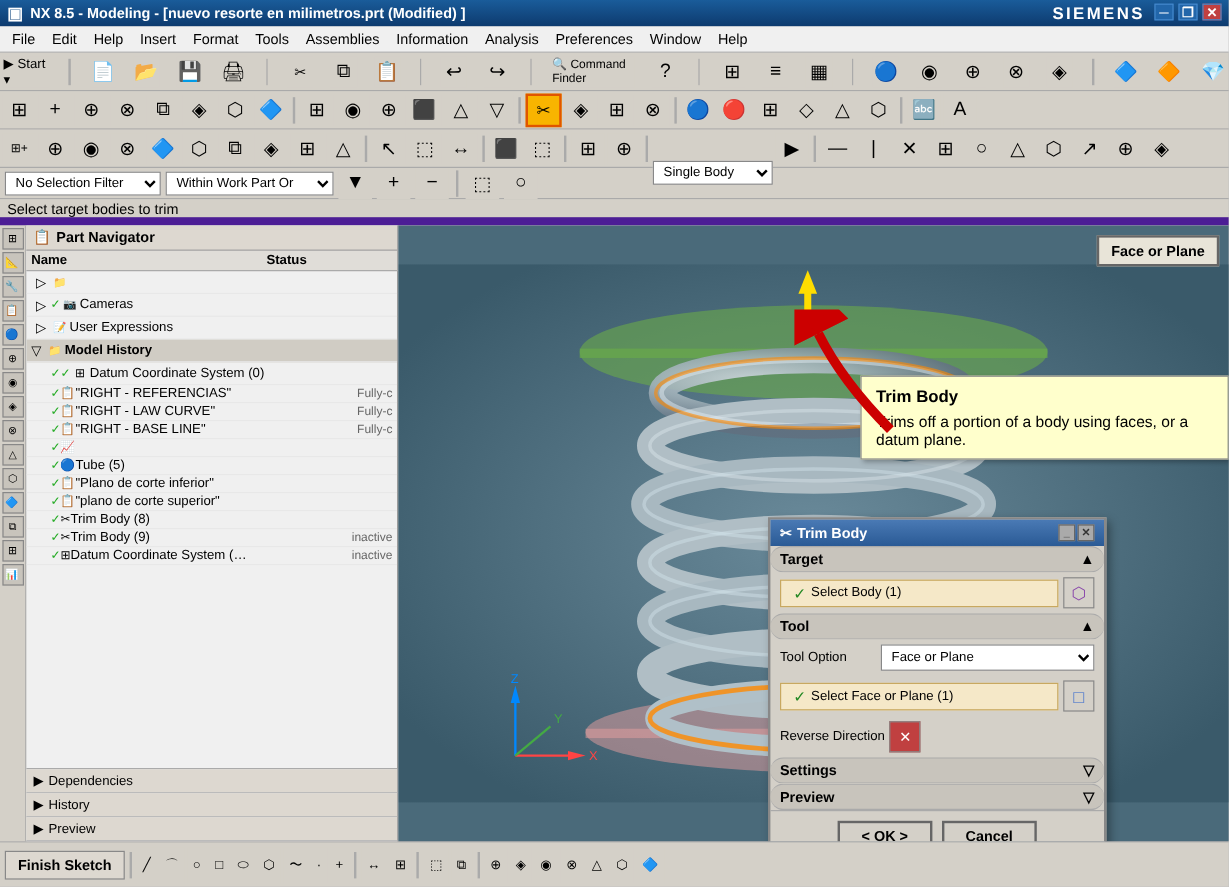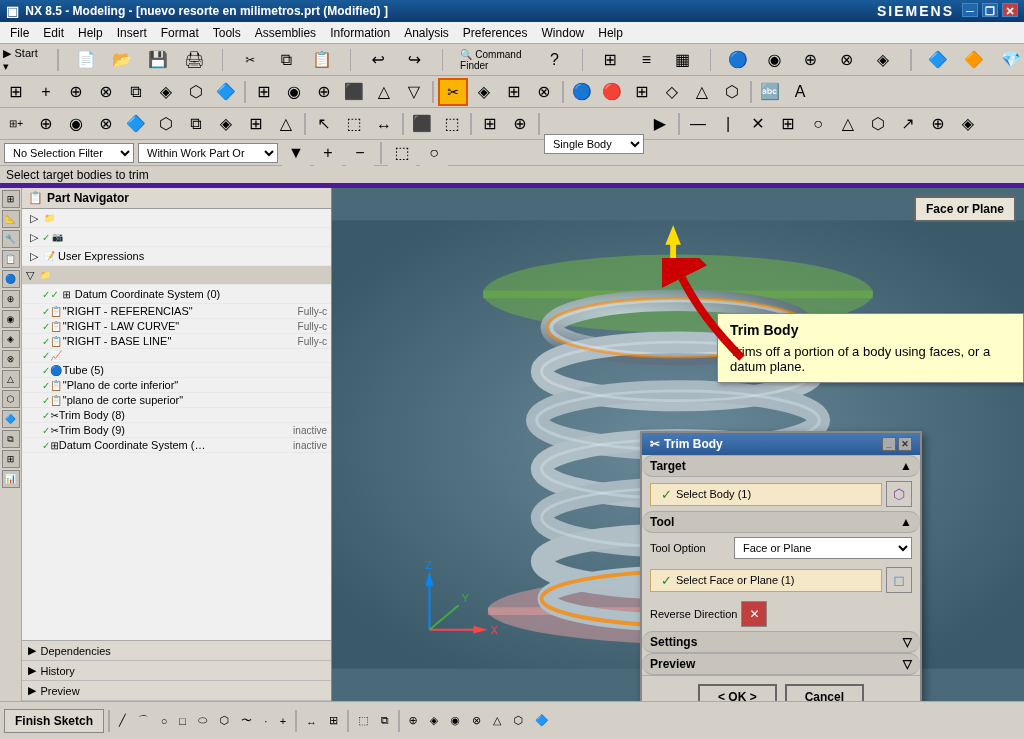--- a/index.html
+++ b/index.html
@@ -99,21 +99,21 @@
       border: 1px solid #888;
       height: 20px;
       font-size: 11px;
       padding: 0 4px;
       cursor: pointer;
     }
 
     
     #statusbar {
       background: #d4d0c8;
-      border-bottom: 5px solid #4c1d95;
+      border-bottom: 7px solid #4c1d95;
       height: 22px;
       display: flex;
       align-items: center;
       padding: 0 6px;
       font-size: 12px;
       color: #000;
     }
 
     
     #main-area {
@@ -560,46 +560,52 @@
     <div class="left-icon">⧉</div>
     <div class="left-icon">⊞</div>
     <div class="left-icon">📊</div>
   </div>
 
   <div id="part-navigator">
     <div id="pn-header">
       <span>📋</span>
       <span>Part Navigator</span>
     </div>
+    <div class="pn-column-header">
+      <span class="pn-col-name">Name</span>
+      <span class="pn-col-status">Status</span>
+    </div>
     <div id="pn-tree">
 
       <div class="pn-row">
         <span class="pn-indent" style="width:8px;"></span>
         <span class="pn-expand">▷</span>
         <span class="pn-icon">📁</span>
       </div>
 
       <div class="pn-row">
         <span class="pn-indent" style="width:8px;"></span>
         <span class="pn-expand">▷</span>
         <span style="color:#22aa22;font-size:10px;">✓</span>
         <span class="pn-icon">📷</span>
+        <span class="pn-label">Cameras</span>
       </div>
 
       <div class="pn-row">
         <span class="pn-indent" style="width:8px;"></span>
         <span class="pn-expand">▷</span>
         <span class="pn-icon">📝</span>
         <span class="pn-label">User Expressions</span>
       </div>
 
       <div class="pn-row" style="background:#d0ccc4;">
         <span class="pn-indent" style="width:4px;"></span>
         <span class="pn-expand">▽</span>
         <span class="pn-icon">📁</span>
+        <span class="pn-label" style="font-weight:bold;">Model History</span>
       </div>
 
       <div class="pn-row">
         <span class="pn-indent" style="width:20px;"></span>
         <span style="color:#22aa22;font-size:10px;">✓</span>
         <span style="color:#22aa22;font-size:10px;">✓</span>
         <span class="pn-icon" style="font-size:10px;">⊞</span>
         <span class="pn-label">Datum Coordinate System (0)</span>
       </div>
 

